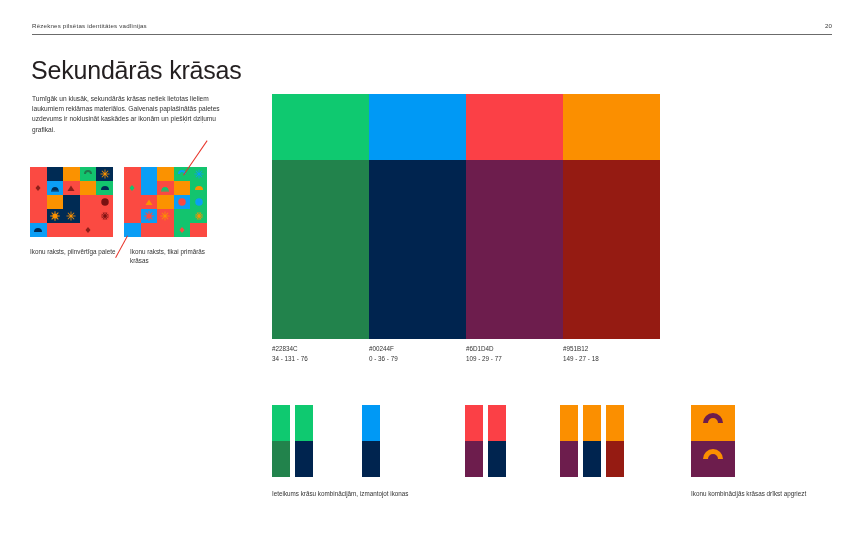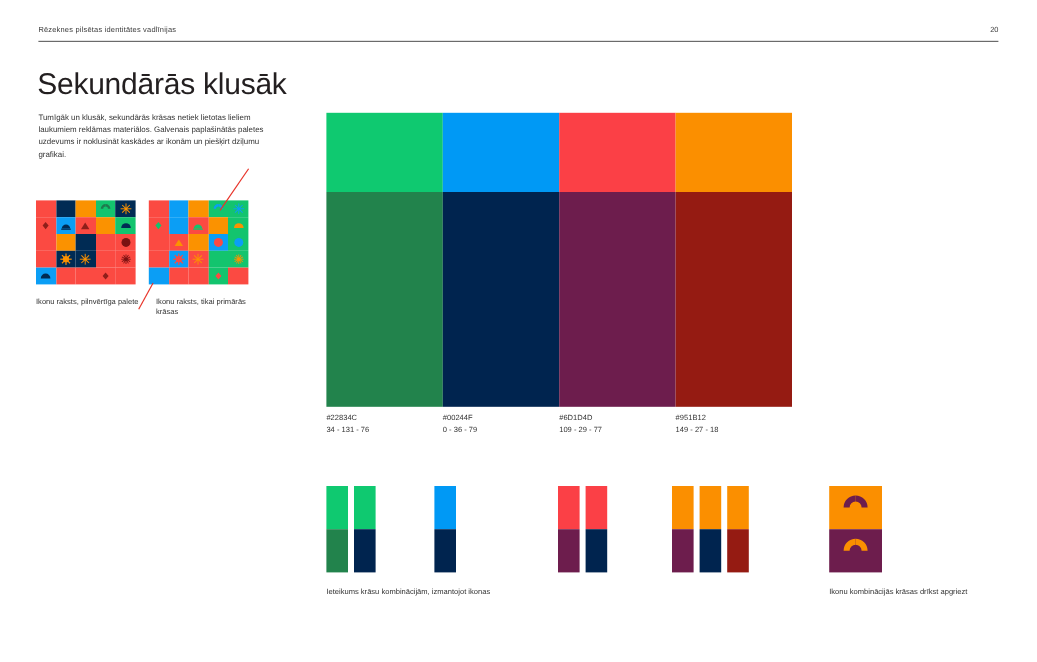--- a/index.html
+++ b/index.html
@@ -87,21 +87,21 @@
 <div class="page">
 
   <div class="header">
     <div class="header-inner">
       <div class="header-title">Rēzeknes pilsētas identitātes vadlīnijas</div>
       <div class="header-page">20</div>
     </div>
     <div class="header-rule"></div>
   </div>
 
-  <div class="title">Sekundārās klusāk</div>
+  <div class="title">Sekundārās krāsas</div>
   <div class="intro">Tumīgāk un klusāk, sekundārās krāsas netiek lietotas lieliem laukumiem reklāmas materiālos. Galvenais paplašinātās paletes uzdevums ir noklusināt kaskādes ar ikonām un piešķirt dziļumu grafikai.</div>
 
   <div class="pattern" id="pattern-full">
       <div class="pcell" style="background: rgb(251, 74, 66);"></div>
       <div class="pcell" style="background: rgb(0, 43, 84);"></div>
       <div class="pcell" style="background: rgb(251, 146, 0);"></div>
       <div class="pcell" style="background: rgb(19, 196, 110);">
         <svg width="12" height="12" viewBox="0 0 24 24">
           <path d="M12 4 A8 8 0 0 1 20 12 L16 12 A4 4 0 0 0 12 8 Z" fill="#1f7a4d"></path>
           <path d="M12 4 A8 8 0 0 0 4 12 L8 12 A4 4 0 0 1 12 8 Z" fill="#1f7a4d"></path>

